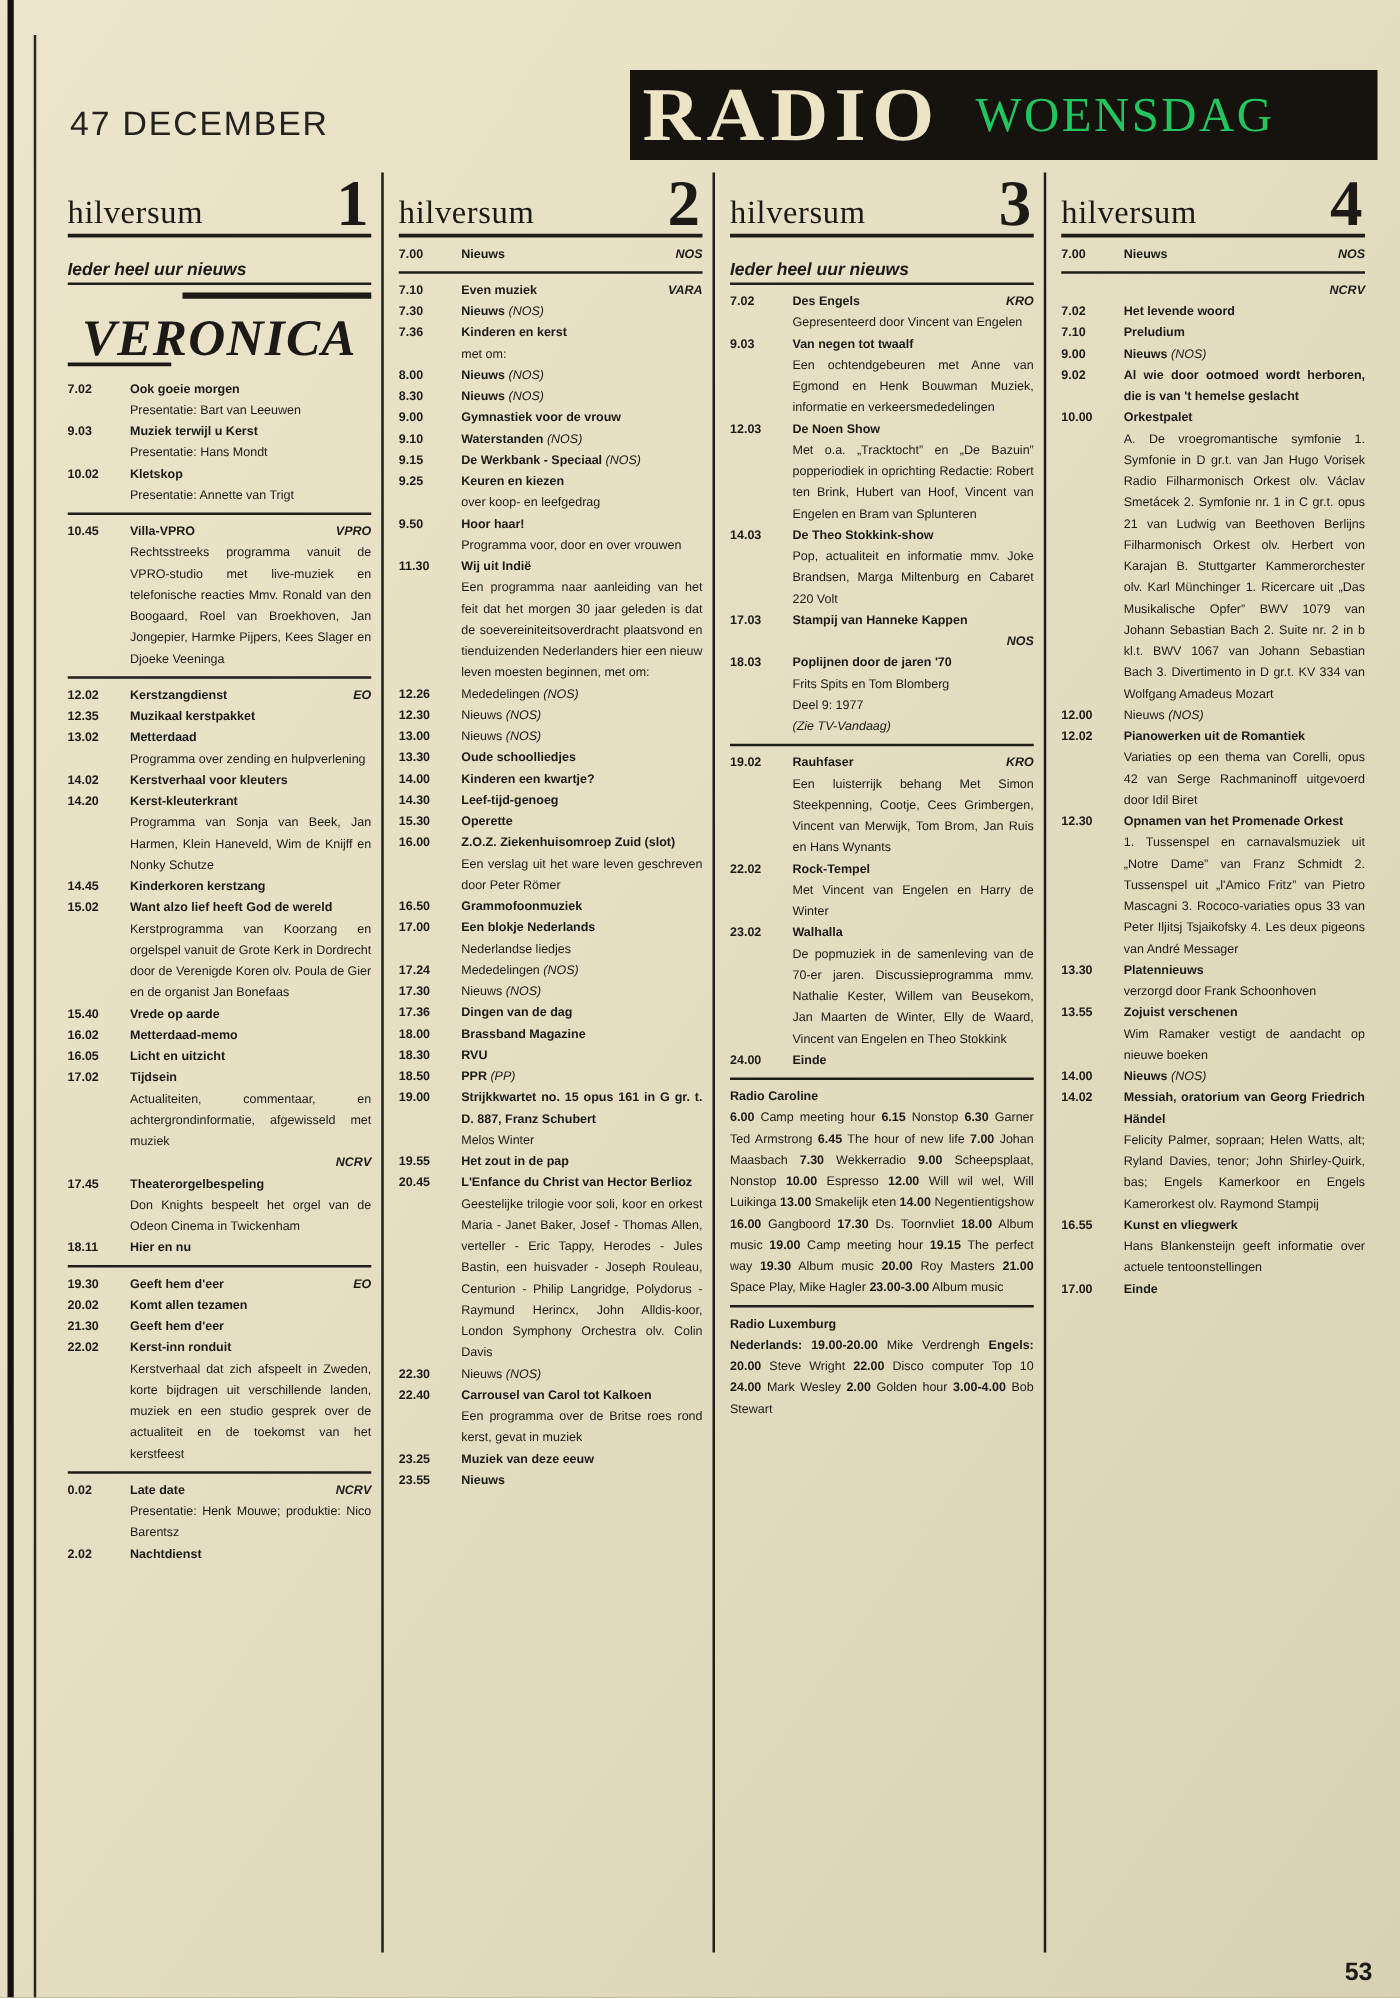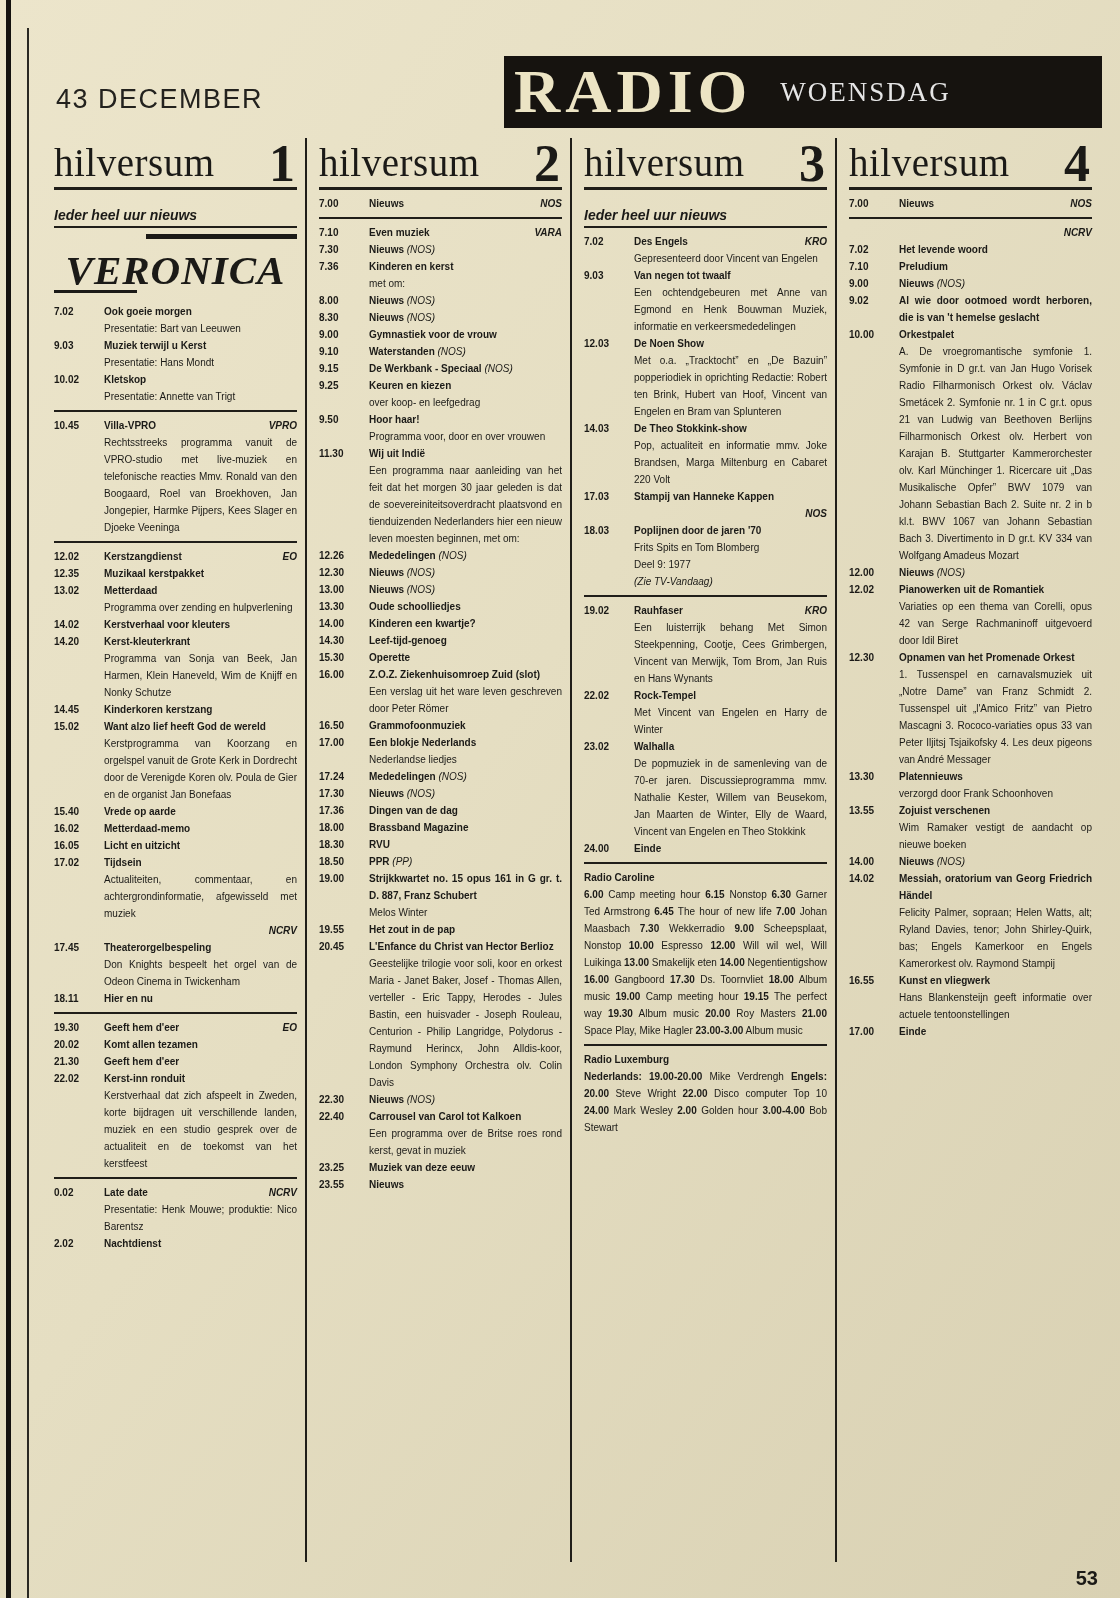--- a/index.html
+++ b/index.html
@@ -7,60 +7,60 @@
   .page{position:relative;width:1120px;height:1598px;overflow:hidden;color:#1b1a17;
         background:linear-gradient(125deg,#ece5cb 0%,#e5dec2 45%,#d9d1b3 100%);}
   .edge-line{position:absolute;background:#14120f;}
   .edge-1{left:6px;top:0;bottom:0;width:5px;}
   .edge-2{left:27px;top:28px;bottom:0;width:2px;background:#2a2822;}
   .date{position:absolute;left:56px;top:84px;font-size:27px;letter-spacing:1.5px;color:#23221e;}
   .banner{position:absolute;left:504px;top:56px;width:598px;height:72px;background:#16130f;
           display:flex;align-items:center;overflow:hidden;}
   .radio{font-family:"Liberation Serif",serif;font-weight:bold;font-size:64px;line-height:1;
          color:#ece4c4;letter-spacing:5px;margin-left:10px;transform:scaleY(0.95);}
-  .day{font-family:"Liberation Serif",serif;font-size:27px;color:#e5e5e5;margin-left:28px;letter-spacing:2px;}
+  .day{font-family:"Liberation Serif",serif;font-size:39px;color:#22c55e;margin-left:28px;letter-spacing:2px;}
   .columns{position:absolute;left:54px;top:138px;width:1046px;height:1424px;display:flex;}
   .col{flex:1 1 0;padding:0 8px 0 12px;overflow:hidden;}
   .col:first-child{padding-left:0;}
   .col + .col{border-left:2px solid #201e19;}
   .col-head{display:flex;justify-content:space-between;align-items:flex-end;
             border-bottom:3px solid #201e19;padding:0 2px 2px 0;height:52px;}
-  .hv-word{font-family:"Liberation Serif",serif;font-size:39px;letter-spacing:.5px;}
+  .hv-word{font-family:"Liberation Serif",serif;font-size:26px;letter-spacing:.5px;}
   .hv-num{font-family:"Liberation Serif",serif;font-size:52px;font-weight:bold;line-height:.8;}
   .tagline{font-size:14px;font-weight:bold;font-style:italic;padding:17px 0 3px;border-bottom:2.5px solid #201e19;}
   .logo{position:relative;height:62px;margin:6px 0 2px;}
   .logo::before{content:"";position:absolute;top:0;right:0;width:62%;height:5px;background:#1b1a17;}
   .logo::after{content:"";position:absolute;bottom:3px;left:0;width:34%;height:3px;background:#1b1a17;}
   .logo-text{position:absolute;left:0;right:0;top:12px;text-align:center;
              font-family:"Liberation Serif",serif;font-style:italic;font-weight:bold;
              font-size:41px;letter-spacing:1px;}
   .entries{padding-top:5px;font-size:10px;line-height:17px;}
   .entry{display:flex;}
   .time{flex:0 0 50px;font-weight:bold;}
   .content{flex:1;min-width:0;text-align:justify;}
   .net{float:right;font-weight:bold;font-style:italic;margin-left:8px;}
   .entry.netline .net{float:none;display:block;text-align:right;}
   .title{font-weight:bold;}
-  .title.plain{font-weight:bold;}
+  .title.plain{font-weight:normal;}
   .note{font-style:italic;}
   .body{text-align:justify;}
   .body.it{font-style:italic;}
   .rule{height:2px;background:#201e19;margin:5px 0;}
   .section{margin-top:3px;}
   .sec-title{font-weight:bold;}
   .sec-text{text-align:justify;}
   .pagenum{position:absolute;right:22px;bottom:8px;font-size:20px;font-weight:bold;}
 </style>
 </head>
 <body>
 
 <div class="page">
   <div class="edge-line edge-1"></div>
   <div class="edge-line edge-2"></div>
-  <div class="date">43 DECEMBER</div>
+  <div class="date">47 DECEMBER</div>
   <div class="banner">
     <span class="radio">RADIO</span>
     <span class="day">WOENSDAG</span>
   </div>
   <div class="columns">
       <div class="col">
         <div class="col-head">
           <span class="hv-word">hilversum</span>
           <span class="hv-num">1</span>
         </div>

